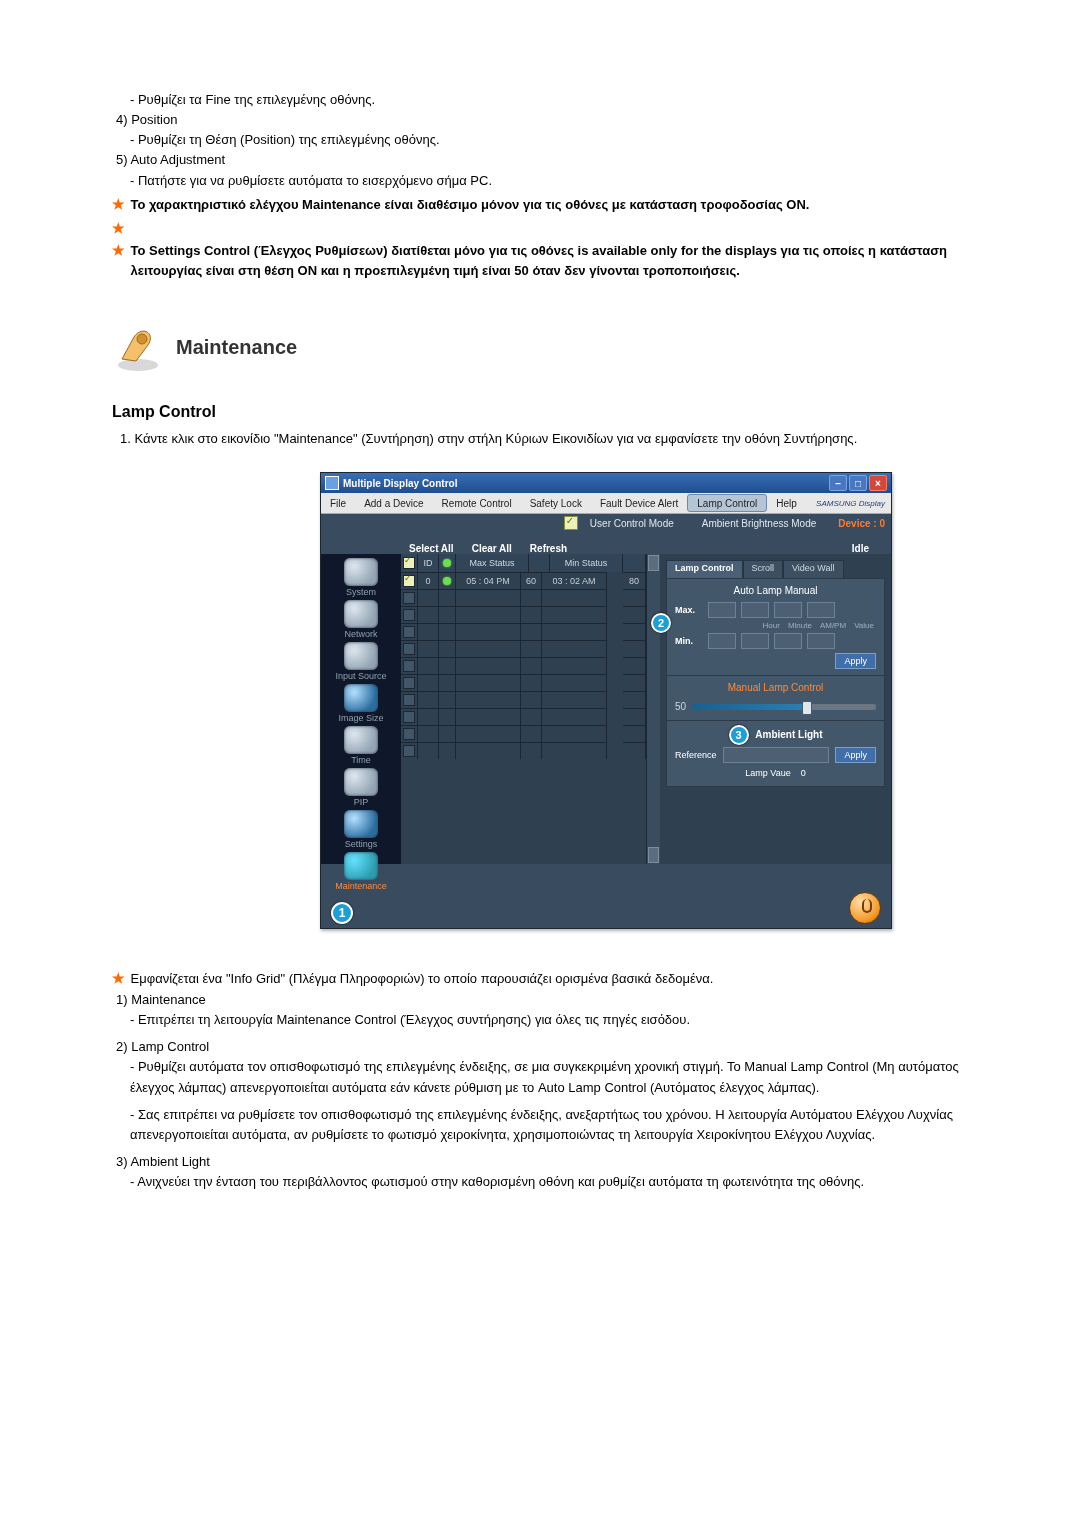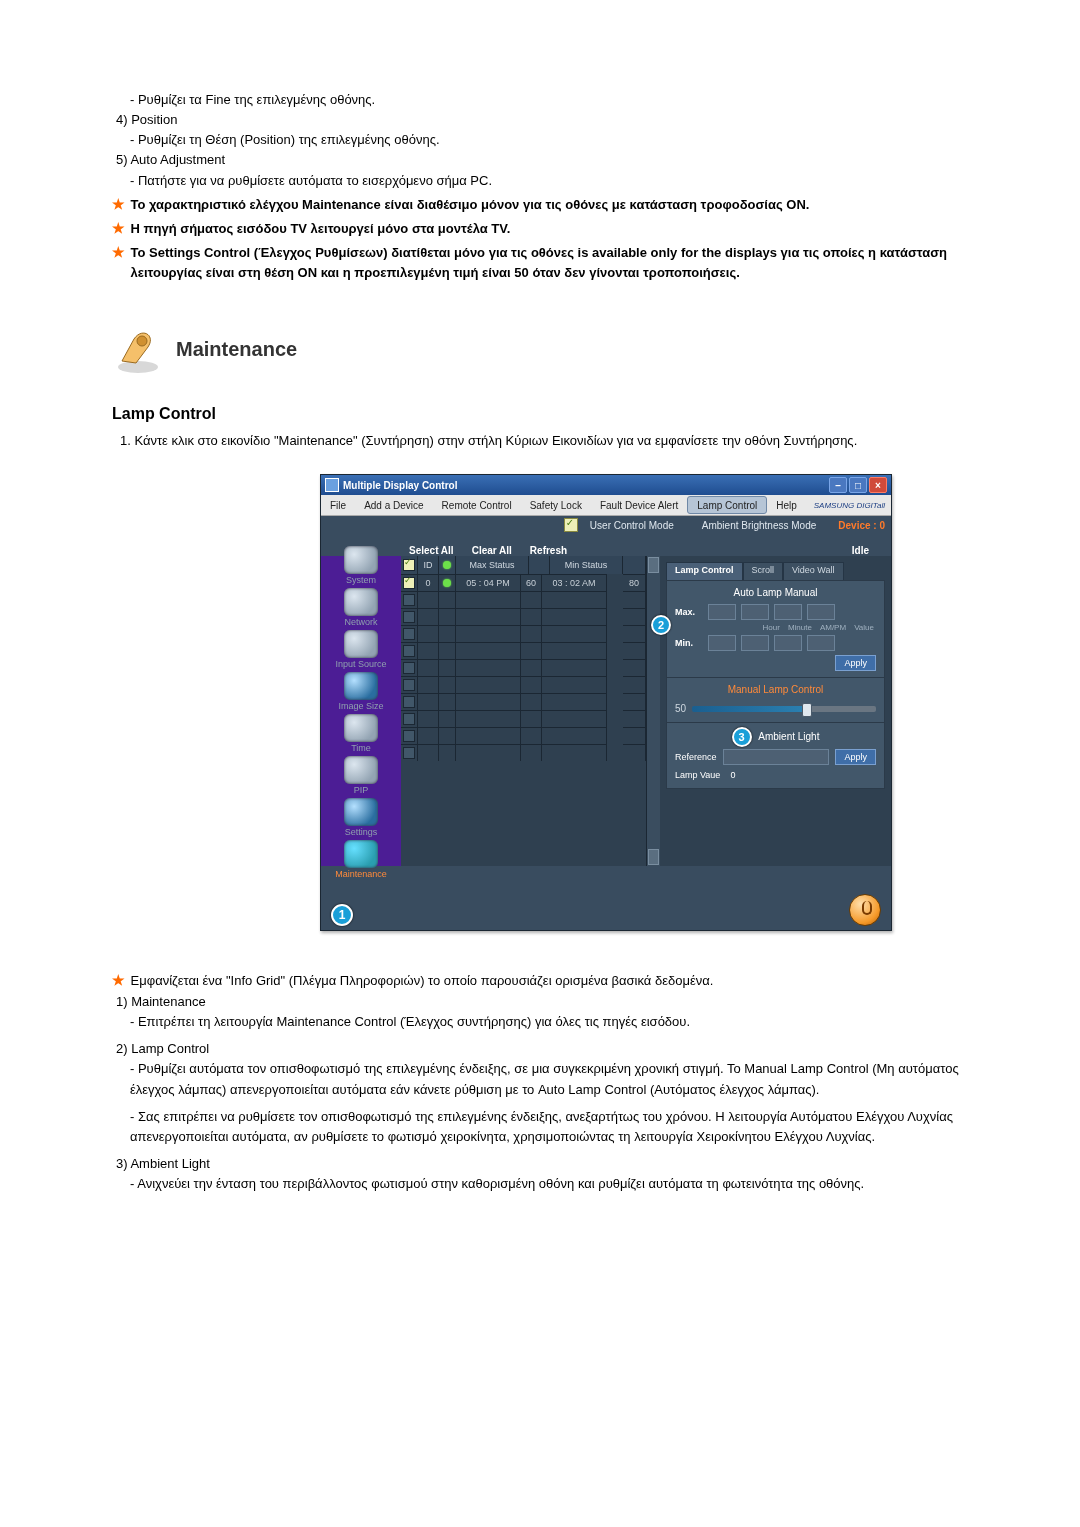--- a/index.html
+++ b/index.html
@@ -57,21 +57,21 @@
     color:#dfe7ee; font-size:10px; padding:2px 6px 4px 0;
   }
   .row-device .chk { width:12px; height:12px; background:#eef0b8; border:1px solid #8a8a40; position:relative;}
   .row-device .chk::after { content:"✓"; color:#4a7a10; font-size:10px; position:absolute; left:1px; top:-2px;}
   .row-device .device-lbl { color:#ff7a2a; font-weight:bold; margin-left:10px;}
   .toolbar {
     display:flex; gap:18px; height:20px; padding-left:88px; align-items:flex-end; color:#fff; font-size:10px; font-weight:bold;
   }
   .toolbar .idle { margin-left:auto; padding-right:22px; color:#fff;}
   .main { display:flex; height:310px; }
-  .sidebar { width:80px; background:#4c1d95; display:flex; flex-direction:column; align-items:center; padding-top:2px;justify-content:center;}
+  .sidebar { width:80px; background:#0f172a; display:flex; flex-direction:column; align-items:center; padding-top:2px;}
   .side-item { width:60px; text-align:center; margin-bottom:1px;}
   .side-icon {
     width:34px; height:28px; margin:2px auto 1px auto;
     background:radial-gradient(circle at 30% 30%, #dce6ef, #93a4b3 70%);
     border-radius:6px; box-shadow:inset 0 0 3px #334;
   }
   .side-lbl { font-size:9px; color:#8fa0ae; }
   .side-lbl.active { color:#ff8a3a; }
   .side-icon.settings { background:radial-gradient(circle at 30% 30%, #b4e0ff, #2a6ea0 70%);}
   .side-icon.maint { background:radial-gradient(circle at 30% 30%, #66e0ff, #2a9eb0 70%);}
@@ -102,21 +102,21 @@
   .dd { width:26px; height:14px; background:#4d6073; border:1px solid #6b8298;}
   .col-heads { display:flex; font-size:8px; color:#9fb0bf; justify-content:flex-end; gap:8px; padding:1px 2px;}
   .apply { margin-left:auto; background:#3f6ea8; color:#fff; font-size:9px; font-weight:normal; padding:2px 8px; border:1px solid #7aa0d0; border-radius:0;}
   .panel-sep { height:1px; background:#2b3a49; margin:4px -8px;}
   .slider { display:flex; align-items:center; gap:6px; padding:4px 0;}
   .slider .val { color:#cfd8e0; font-size:10px;}
   .track-bar { flex:1; height:6px; background:linear-gradient(90deg,#1a5f90 0%,#2a7fb0 60%,#6a7682 60%,#6a7682 100%); position:relative; border-radius:2px;}
   .track-bar .knob { position:absolute; left:60%; top:-3px; width:8px; height:12px; background:#dfe7ee; border:1px solid #4a5a6a; border-radius:2px;}
   .amb { display:flex; align-items:center; gap:6px; padding:2px 0; font-size:9px; color:#fff;}
   .amb .select { flex:1; height:14px; background:#4d6073; border:1px solid #6b8298;}
-  .lampval { display:flex; gap:10px; font-size:9px; color:#fff; padding-top:3px;}
+  .lampval { display:flex; gap:10px; font-size:9px; color:#fff; padding-top:3px;justify-content:center;}
 
     .bottom { height:56px; display:flex; align-items:flex-end; padding:4px 10px; justify-content:space-between;}
   .marker { width:18px; height:18px; border-radius:50%; background:#1a9fd8; color:#fff; font-weight:bold; font-size:12px; display:flex; align-items:center; justify-content:center; border:2px solid #fff; box-shadow:0 0 2px #000;}
   .marker-sm { width:16px; height:16px; font-size:11px;}
   .pwr { width:30px; height:30px; border-radius:50%; background:radial-gradient(circle at 35% 30%, #ffdfab, #f59a2a 65%, #b85a00); border:1px solid #6b3c00; position:relative;}
   .pwr::after{content:""; position:absolute; left:12px; top:6px; width:6px; height:12px; border:2px solid #7a3b00; border-radius:6px; border-top:none;}
 
   .star-line .bold { line-height:1.55; }
 </style>
 </head>
@@ -129,21 +129,20 @@
   <div class="list-line indent-dash">Ρυθμίζει τη Θέση (Position) της επιλεγμένης οθόνης.</div>
   <div class="list-line indent-1">5)  Auto Adjustment</div>
   <div class="list-line indent-dash">Πατήστε για να ρυθμίσετε αυτόματα το εισερχόμενο σήμα PC.</div>
 
   <div class="star-line">
       <span class="star">★</span>
     <span class="bold">Το χαρακτηριστικό ελέγχου Maintenance είναι διαθέσιμο μόνον για τις οθόνες με κατάσταση τροφοδοσίας ON.</span>
     </div>
   <div class="star-line">
       <span class="star">★</span>
-    <span class="bold">Η πηγή σήματος εισόδου TV λειτουργεί μόνο στα μοντέλα TV.</span>
     </div>
   <div class="star-line">
       <span class="star">★</span>
     <span class="bold">Το Settings Control (Έλεγχος Ρυθμίσεων) διατίθεται μόνο για τις οθόνες is available only for the displays για τις οποίες η κατάσταση λειτουργίας είναι στη θέση ON και η προεπιλεγμένη τιμή είναι 50 όταν δεν γίνονται τροποποιήσεις.</span>
     </div>
 
   <div class="section-header">
     <div class="icon-box">
       <svg viewBox="0 0 52 52">
         <ellipse cx="26" cy="44" rx="20" ry="6" fill="#d8d8d8"></ellipse>
@@ -171,21 +170,21 @@
         </div>
       </div>
       <div class="menubar">
         <div class="menuitem">File</div>
         <div class="menuitem">Add a Device</div>
         <div class="menuitem">Remote Control</div>
         <div class="menuitem">Safety Lock</div>
         <div class="menuitem">Fault Device Alert</div>
         <div class="menuitem sel">Lamp Control</div>
         <div class="menuitem">Help</div>
-        <div class="brand">SAMSUNG DIGITall</div>
+        <div class="brand">SAMSUNG Display</div>
       </div>
       <div class="row-device">
         <div class="chk"></div>
         <span>User Control Mode</span>
         <span style="margin-left:16px;">Ambient Brightness Mode</span>
         <span class="device-lbl">Device : 0</span>
       </div>
       <div class="toolbar">
         <span>Select All</span>
         <span>Clear All</span>
@@ -409,21 +408,21 @@
               <div class="panel-title" style="color:#ff8a3a;">Manual Lamp Control</div>
               <div class="slider">
                 <span class="val">50</span>
                 <div class="track-bar">
                     <div class="knob"></div>
                   </div>
               </div>
               <div class="panel-sep"></div>
               <div style="text-align:center; position:relative;">
                 <span class="marker marker-sm" style="display:inline-flex; vertical-align:middle;">3</span>
-                <span style="color:#fff; font-weight:normal; padding-left:4px;">Ambient Light</span>
+                <span style="color:#fff; font-weight:bold; padding-left:4px;">Ambient Light</span>
               </div>
               <div class="amb">
                 <span>Reference</span>
                 <div class="select"></div>
                 <div class="apply">Apply</div>
               </div>
               <div class="lampval">
                 <span>Lamp Vaue</span>
                 <span>0</span>
               </div>

